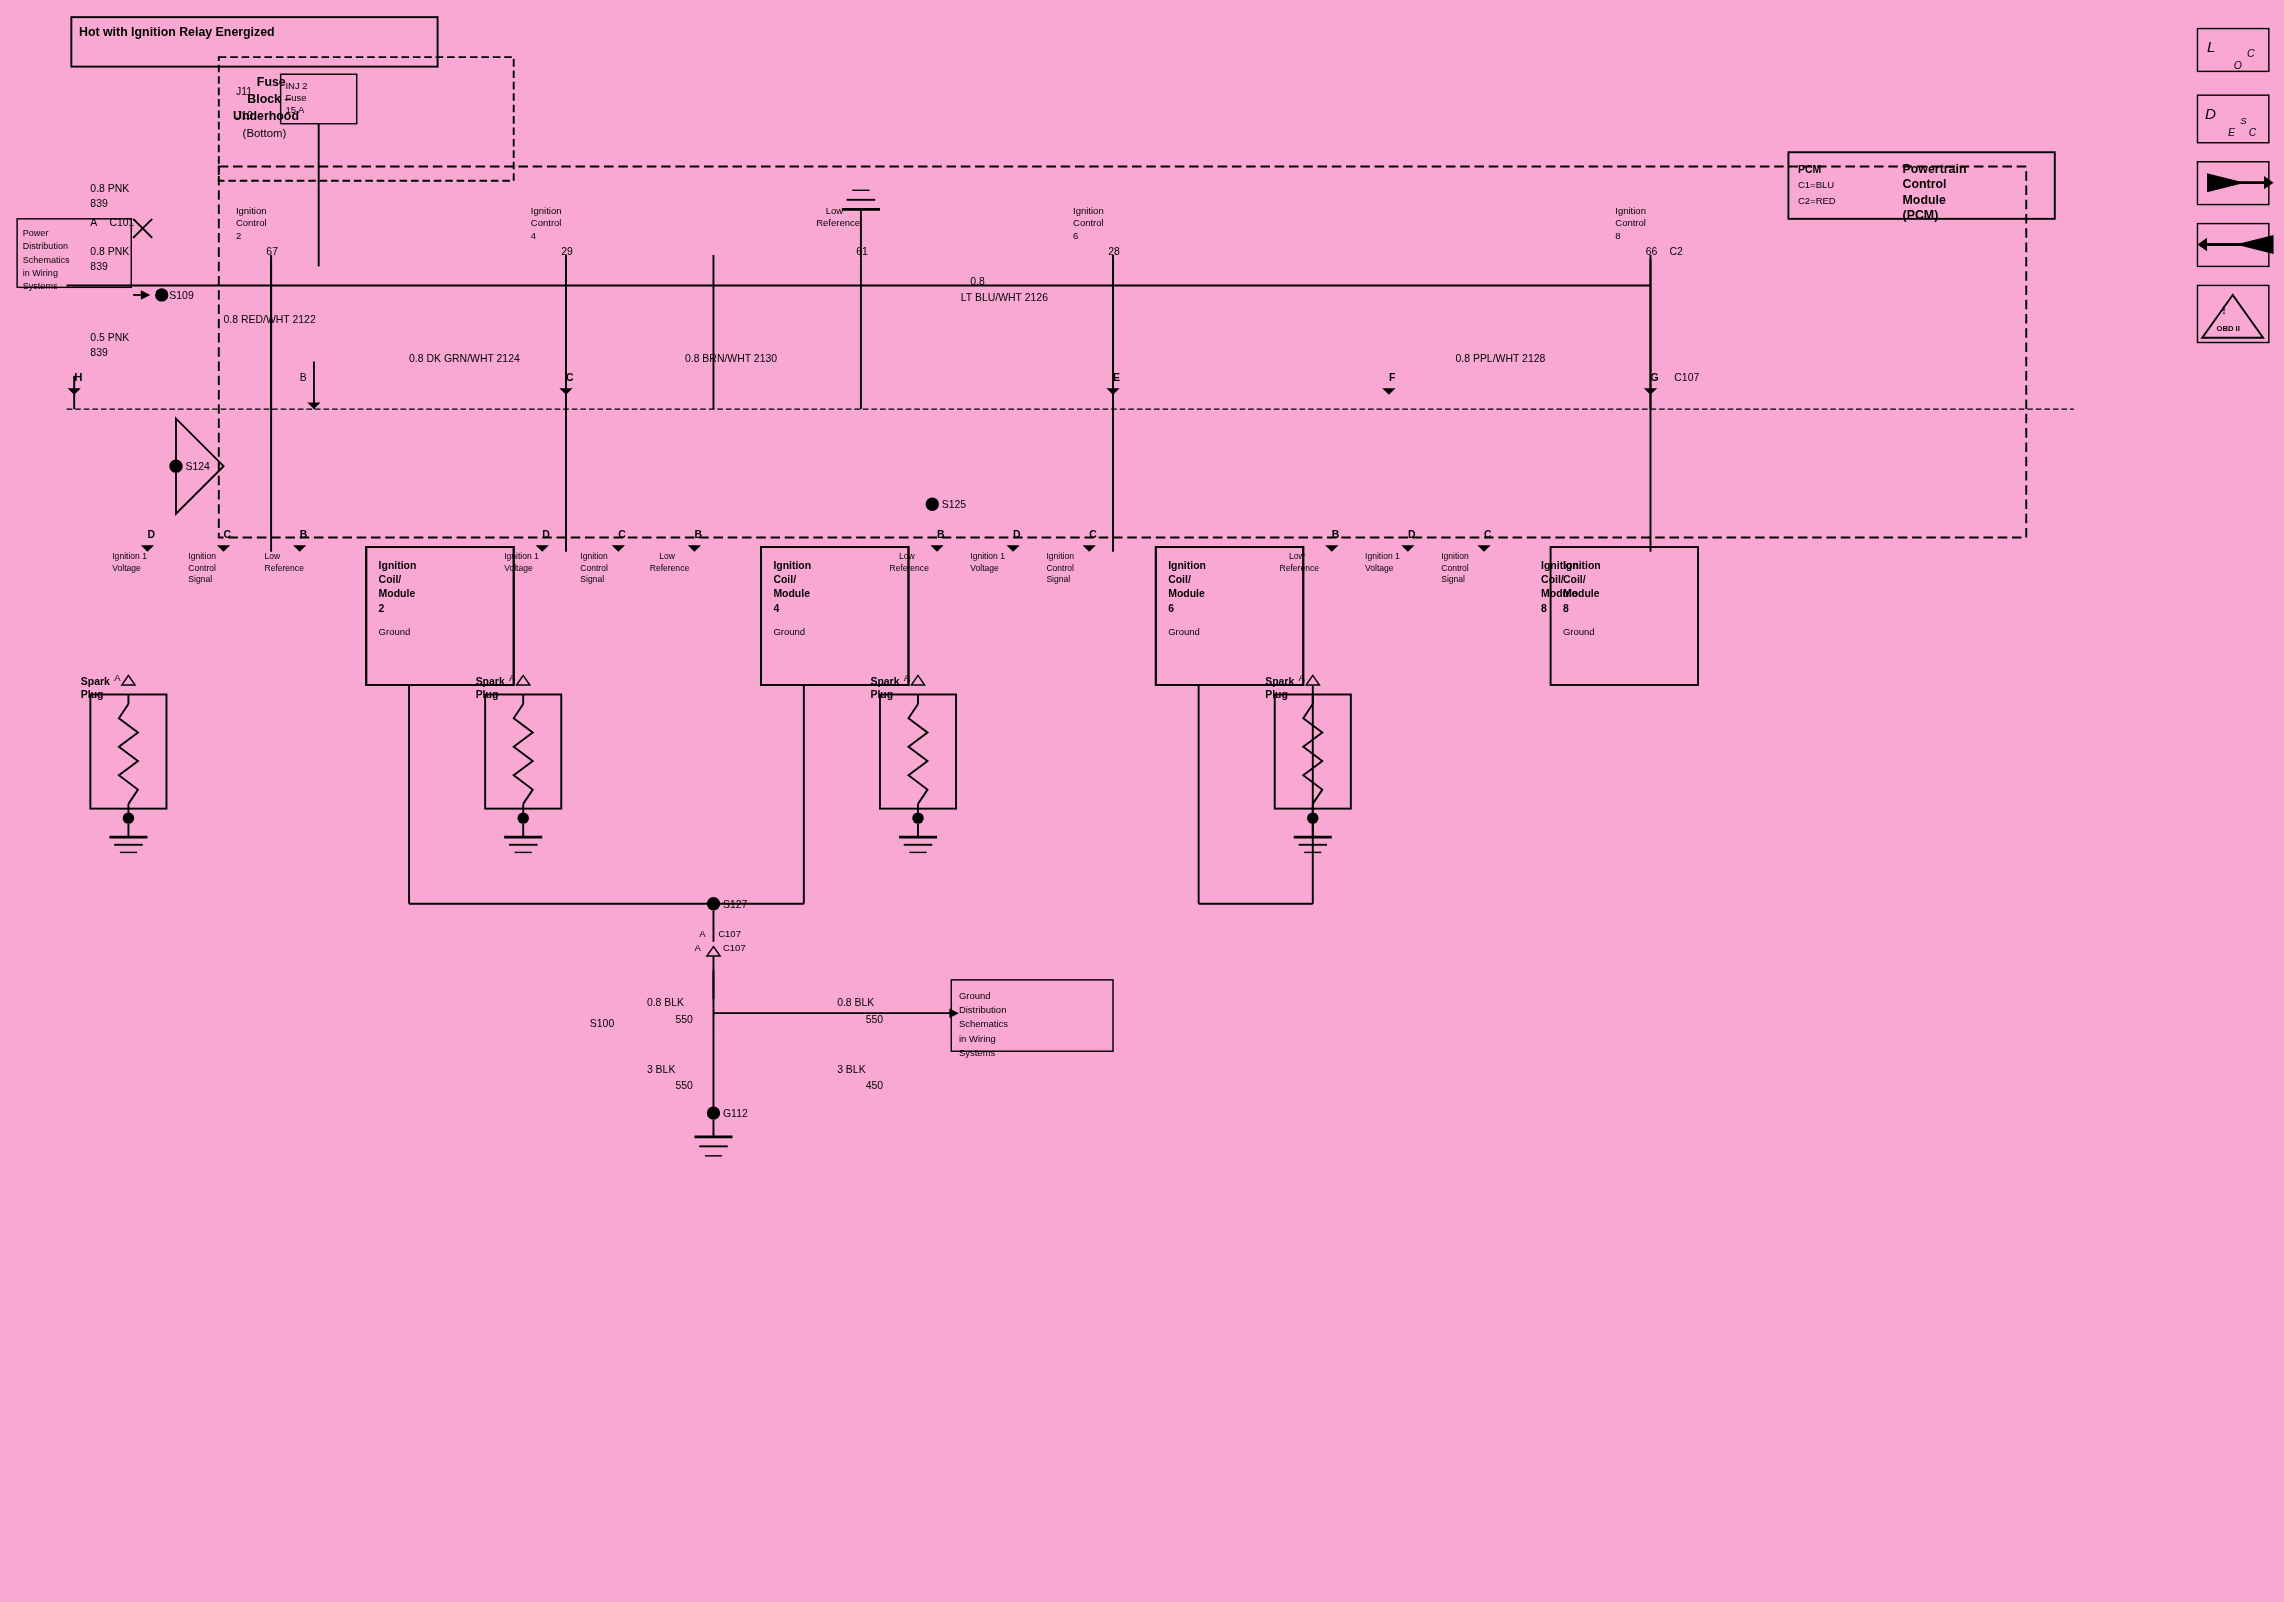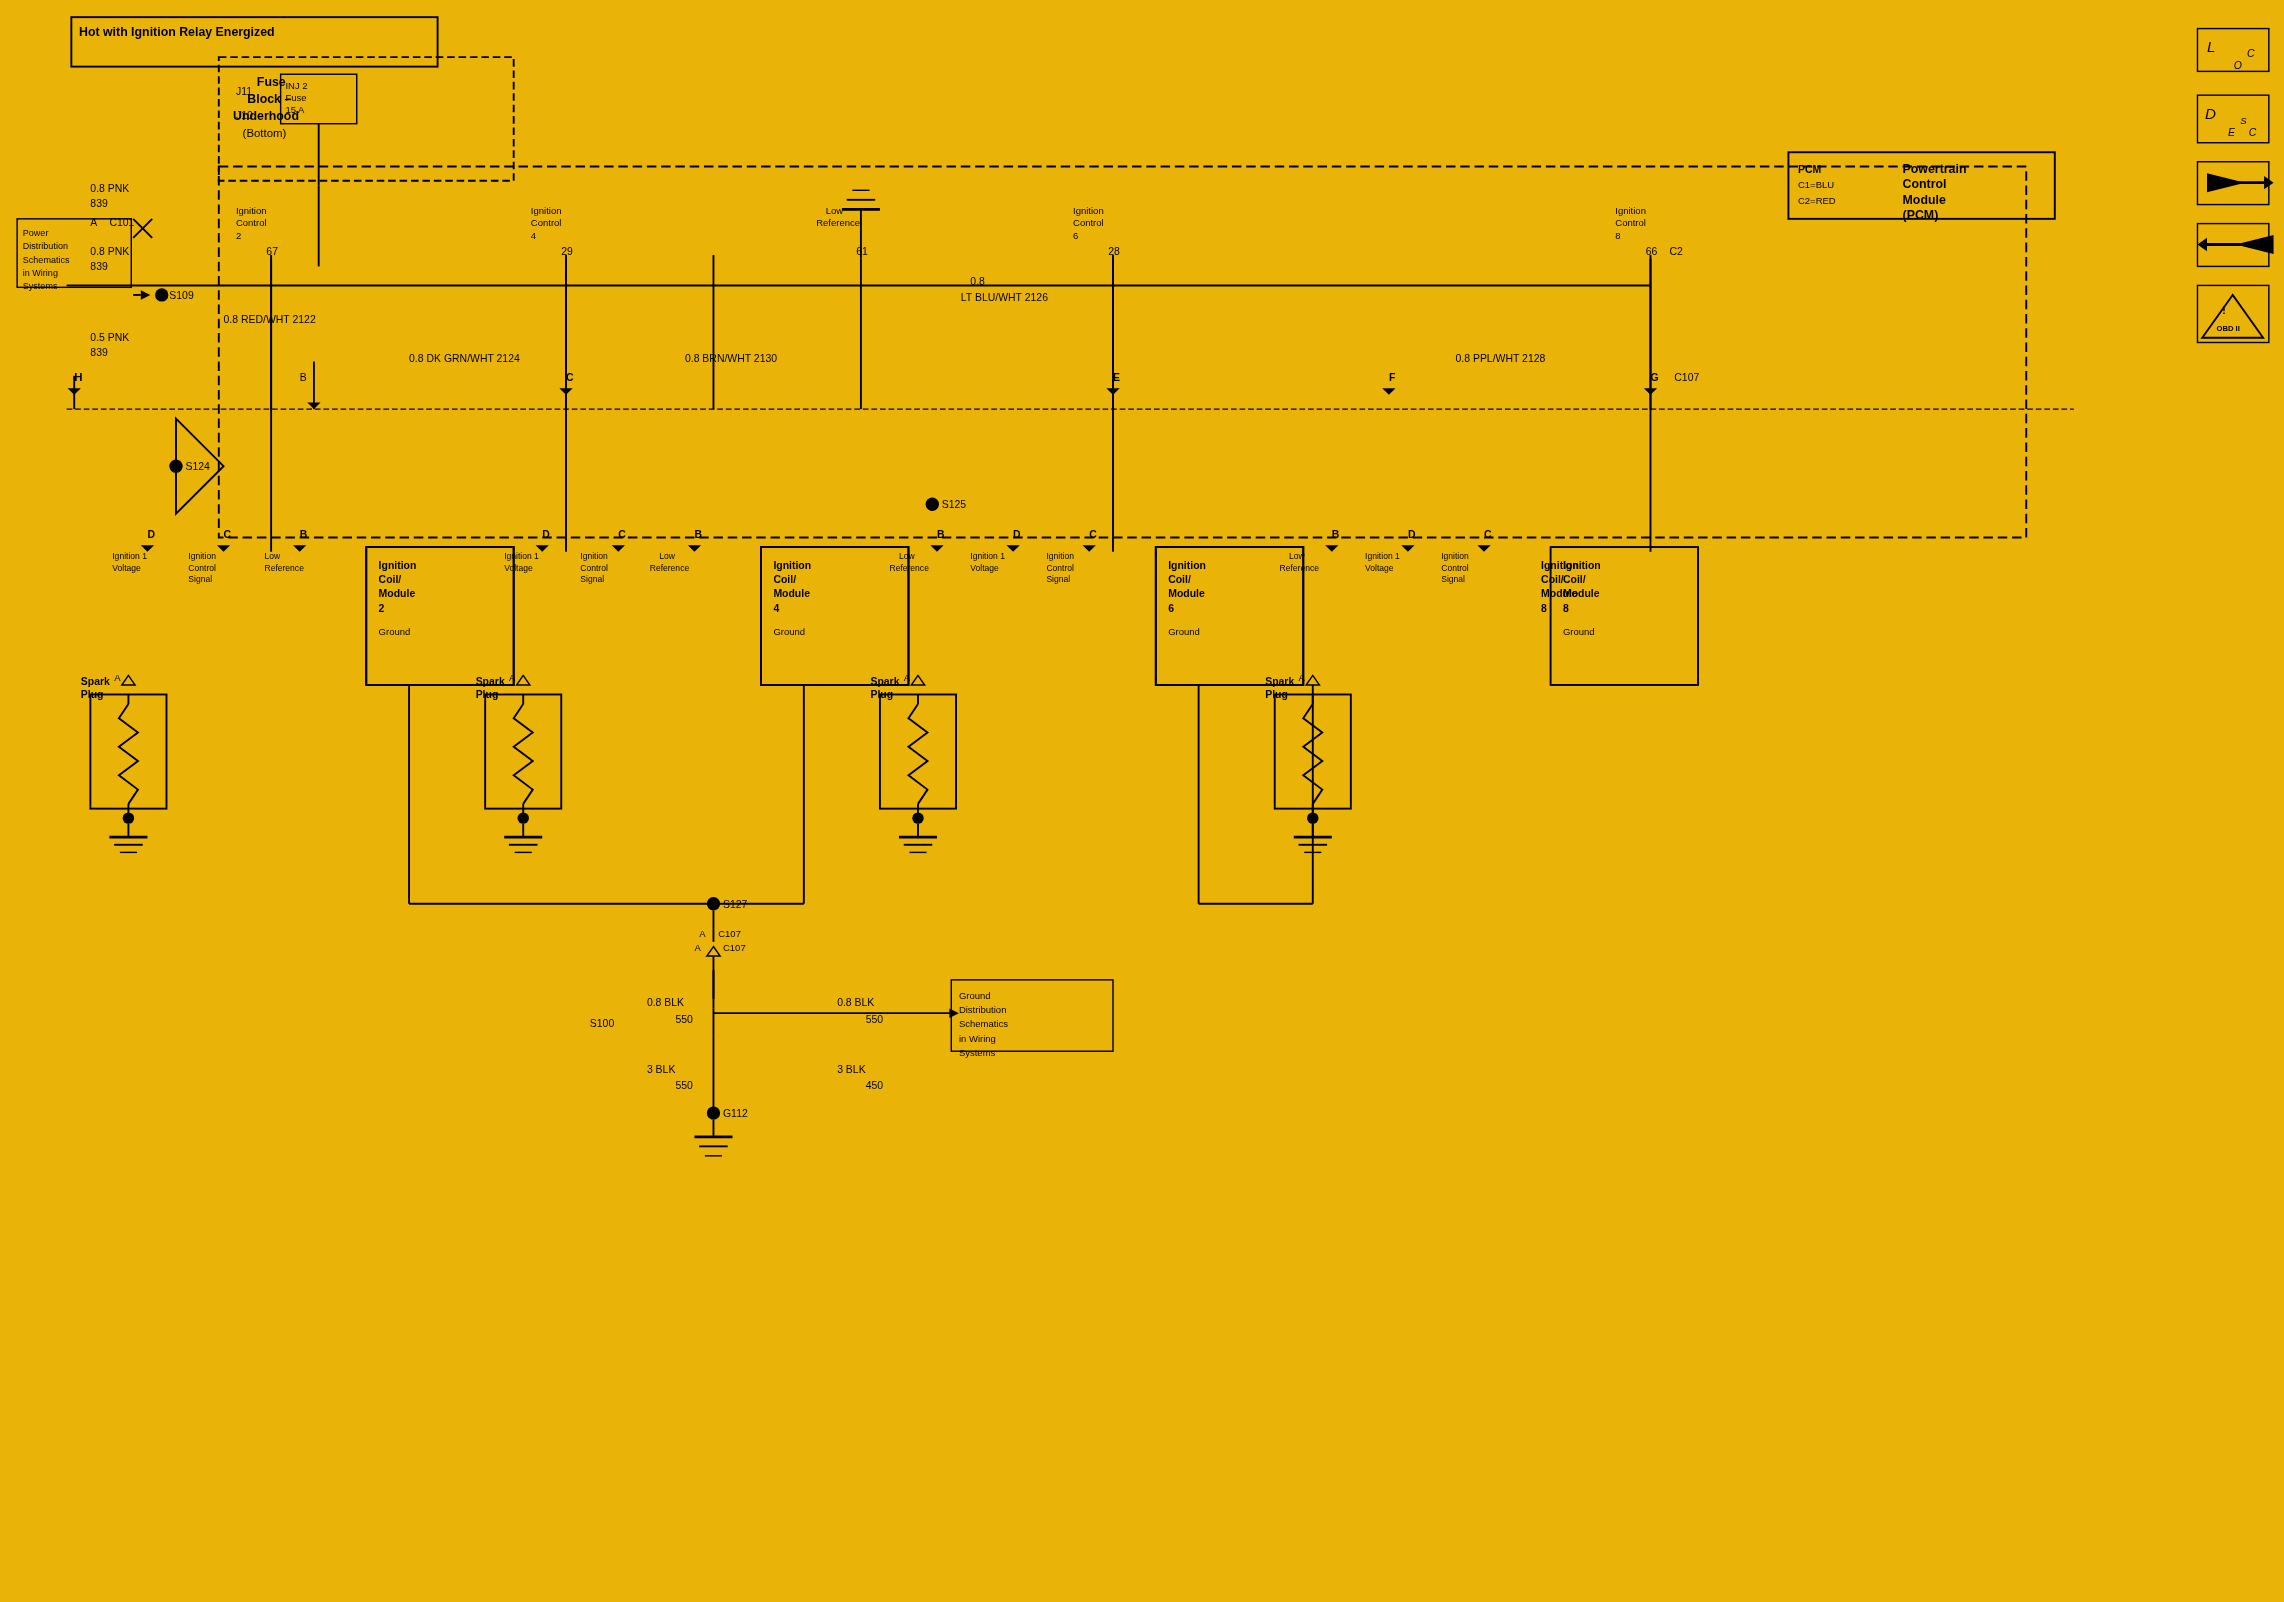--- a/index.html
+++ b/index.html
@@ -9,21 +9,21 @@
       font-size: 10.5px;
       width: 2285px;
       height: 1603px;
       position: relative;
       overflow: hidden;
     }
     .diagram-container {
       position: relative;
       width: 2285px;
       height: 1603px;
-      background: #eab308;
+      background: #f9a8d4;
     }
     svg {
       position: absolute;
       top: 0;
       left: 0;
       width: 2285px;
       height: 1603px;
     }
   </style>
 </head>

